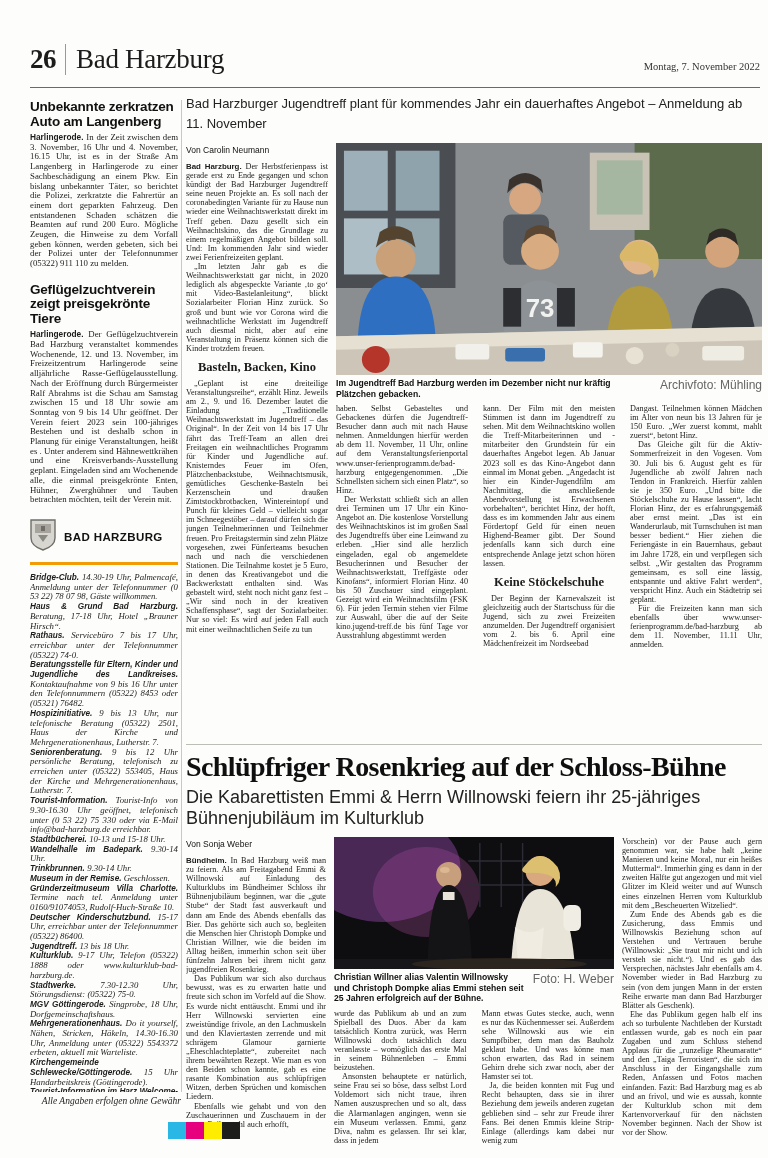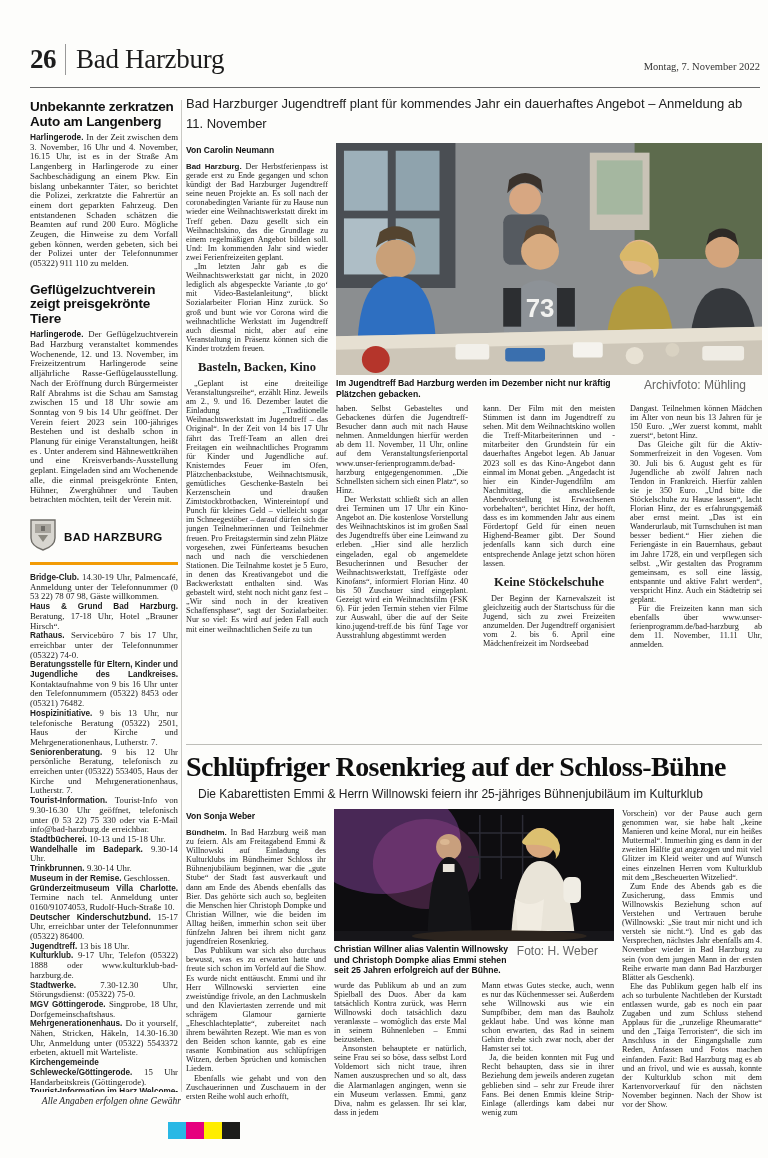--- a/index.html
+++ b/index.html
@@ -26,53 +26,53 @@
   .body-p.indent{text-indent:8px;}
   .subhead{font-size:12.5px;font-weight:bold;text-align:center;margin:7px 0 4px 0;
     font-family:"Liberation Serif",serif;}
   
   .service-box{margin-top:12px;}
   .service-head{display:flex;align-items:center;gap:8px;
     border-bottom:3px solid #f29b05;padding-bottom:7px;margin-bottom:8px;}
   .service-head .crest{flex:0 0 auto;}
   .service-title{font-family:"Liberation Sans",sans-serif;font-weight:bold;
     font-size:11.5px;letter-spacing:0.4px;color:#111;}
-  .service-blocks .body-p{text-align:justify;}
+  .service-blocks .body-p{text-align:justify;font-style:italic;}
   .service-blocks .lead{font-size:8.2px;}
   .rail-disclaimer{position:absolute;left:36px;top:1096px;width:145px;
     font-style:italic;font-size:9.5px;color:#222;text-align:right;}
   .v-divider{position:absolute;left:181px;top:100px;width:1px;height:992px;background:#c9c9c4;}
   
   .main-area{position:absolute;left:186px;top:94px;width:576px;}
   .headline{font-size:35px;line-height:37px;font-weight:bold;letter-spacing:-1px;
     margin:0 0 7px 0;color:#0f0f0f;}
   .standfirst{font-family:"Liberation Sans",sans-serif;font-size:13px;line-height:20px;
     color:#222;margin:0 0 9px 0;}
-  .byline{font-family:"Liberation Sans",sans-serif;font-weight:bold;font-size:8.5px;
+  .byline{font-family:"Liberation Sans",sans-serif;font-weight:normal;font-size:8.5px;
     color:#111;margin:2px 0 7px 0;}
   .article-columns{display:flex;gap:8px;}
   .main-columns{height:552px;}
   .col{flex:1 1 0;overflow:hidden;}
   .col .body-p{font-size:8.2px;line-height:9.1px;}
   .col .body-p .lead{font-size:7.9px;}
   .photo-area{flex:3 3 0;display:flex;flex-direction:column;}
   .photo-frame{width:100%;overflow:hidden;background:#777;}
   .photo-frame svg{display:block;width:100%;height:100%;}
-  .caption-row{display:flex;align-items:flex-start;gap:8px;margin:3px 16px 5px 0;}
+  .caption-row{display:flex;align-items:flex-start;gap:8px;margin:3px 0 5px 0;}
   .caption{font-family:"Liberation Sans",sans-serif;font-weight:bold;font-size:8.6px;
     line-height:10.5px;color:#111;}
   .credit{margin-left:auto;font-family:"Liberation Sans",sans-serif;font-size:12px;
     color:#666;white-space:nowrap;}
   .sub-columns{display:flex;gap:15px;flex:1 1 auto;overflow:hidden;}
   
   .stage-area{position:absolute;left:186px;top:744px;width:576px;
     border-top:1px solid #bdbdb8;padding-top:7px;}
   .stage-headline{font-size:28px;line-height:30px;font-weight:bold;letter-spacing:-0.6px;
     margin:0 0 5px 0;color:#0f0f0f;}
-  .stage-standfirst{font-family:"Liberation Sans",sans-serif;font-size:12px;color:#222;margin:0 0 8px 12px;}
+  .stage-standfirst{font-family:"Liberation Sans",sans-serif;font-size:18px;color:#222;margin:0 0 8px 0;}
   .stage-columns{height:338px;}
   .stage-col1{max-height:300px;}
   .mid-area{flex:2 2 0;display:flex;flex-direction:column;}
   
   .reg-marks{position:absolute;left:168px;top:1122px;display:flex;}
   .reg{width:18px;height:17px;display:inline-block;}
 </style>
 </head>
 <body>
 

